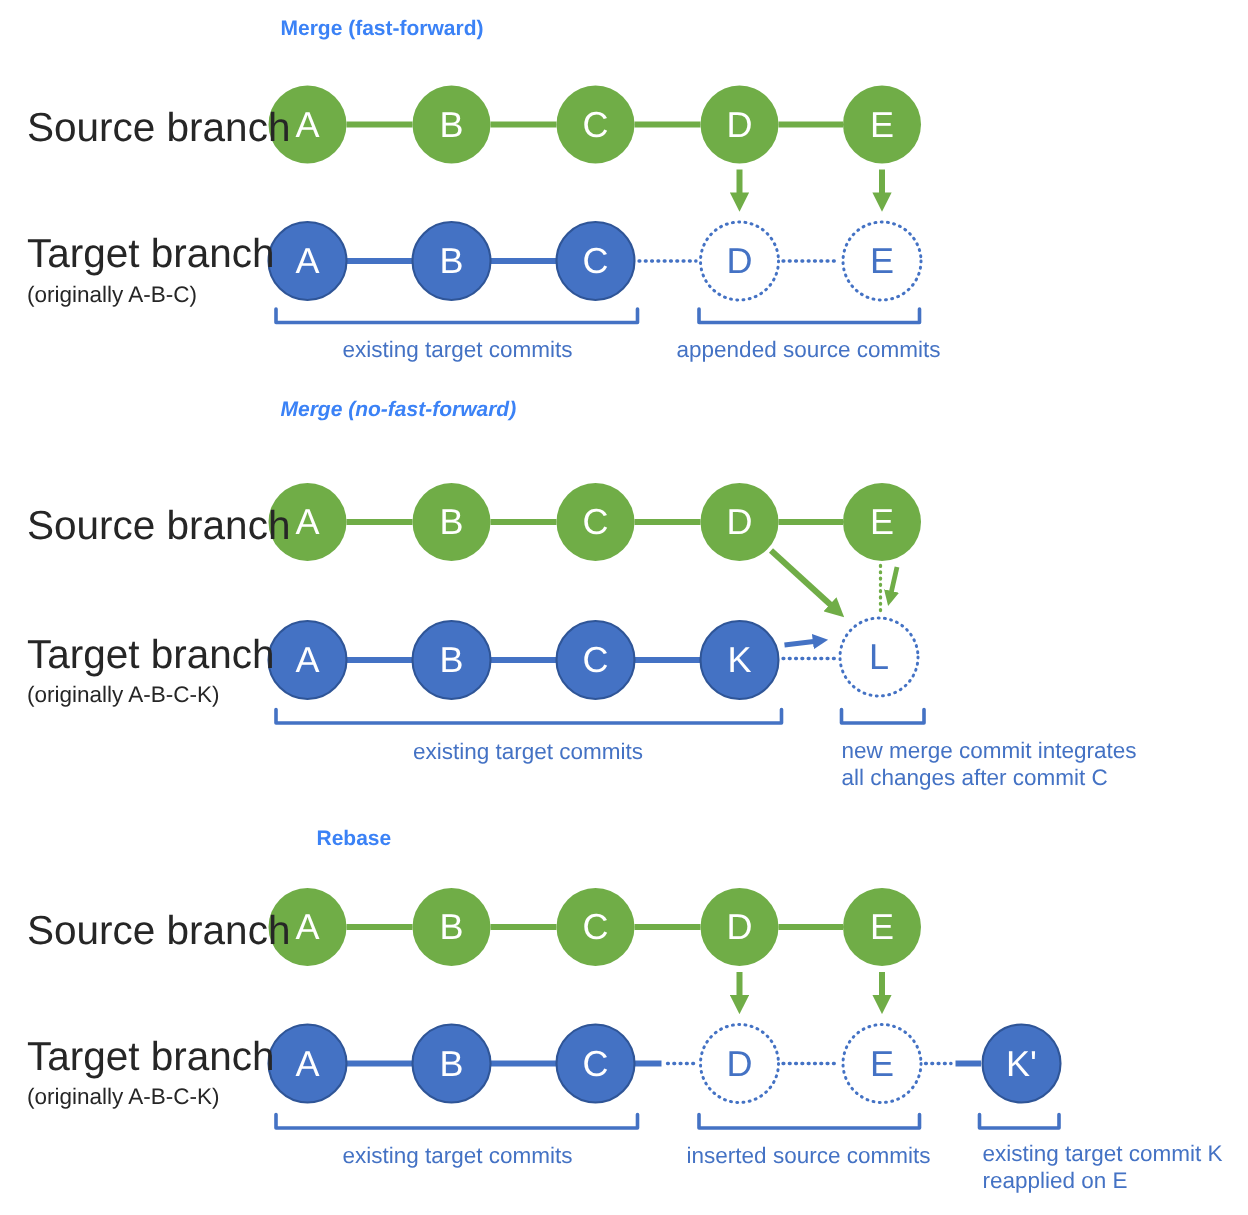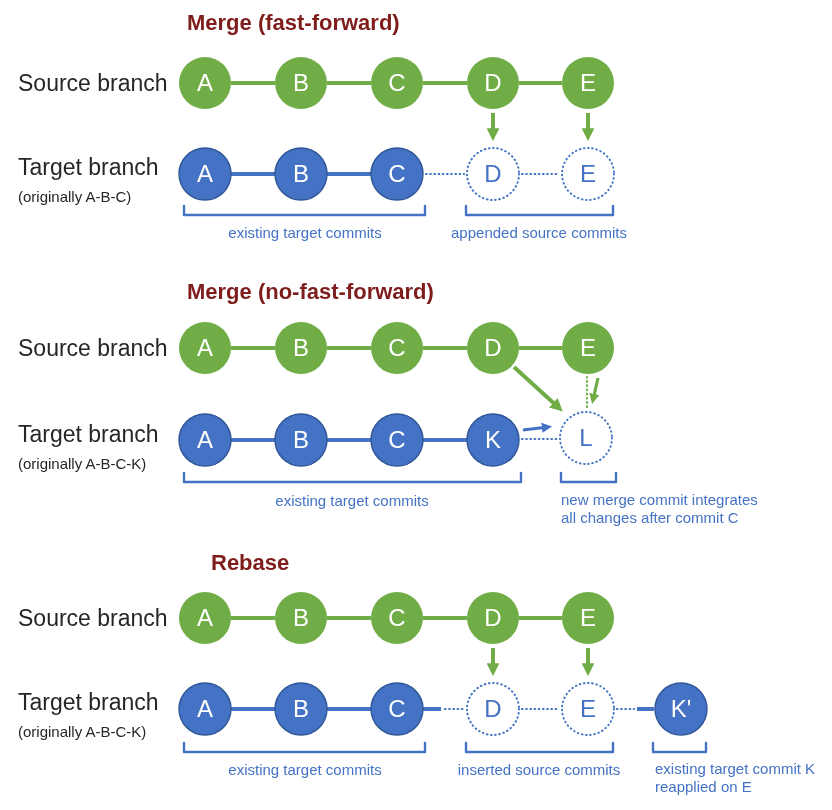--- a/index.html
+++ b/index.html
@@ -2,23 +2,23 @@
 <html><head>
 <meta charset="utf-8">
 <style>
   html,body{margin:0;padding:0;background:#ffffff;}
   .canvas{
     position:relative;width:832px;height:810px;background:#ffffff;
     font-family:"Liberation Sans", sans-serif;overflow:hidden;
   }
   .diagram-svg{position:absolute;left:0;top:0;z-index:1;}
   .txt{position:absolute;white-space:nowrap;z-index:2;}
-  .title{font-weight:bold;font-size:22px;color:#7f1d1d;left:187px;}
-  .t1{top:10px;} .t2{top:279px;} .t3{top:550px;margin-left:24px;}
-  .branch{font-size:23px;color:#262626;left:18px;}
+  .title{font-weight:bold;font-size:14px;color:#3b82f6;left:187px;}
+  .t1{top:10px;} .t2{top:264px;font-style:italic;} .t3{top:550px;margin-left:24px;}
+  .branch{font-size:27px;color:#262626;left:18px;}
   .src1{top:70px;} .src2{top:335px;} .src3{top:605px;}
   .tgt1{top:154px;} .tgt2{top:421px;} .tgt3{top:689px;}
   .note{font-size:15px;color:#262626;left:18px;text-align:right;}
   .note1{top:188px;} .note2{top:455px;} .note3{top:723px;}
   svg text{font-family:"Liberation Sans", sans-serif;}
 </style>
 </head>
 <body>
 
 <div class="canvas">

